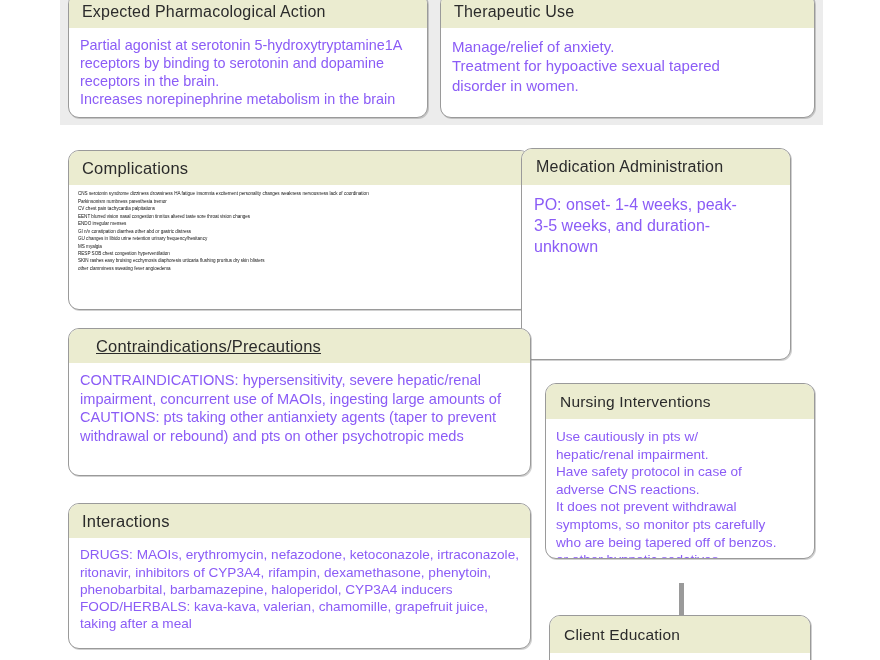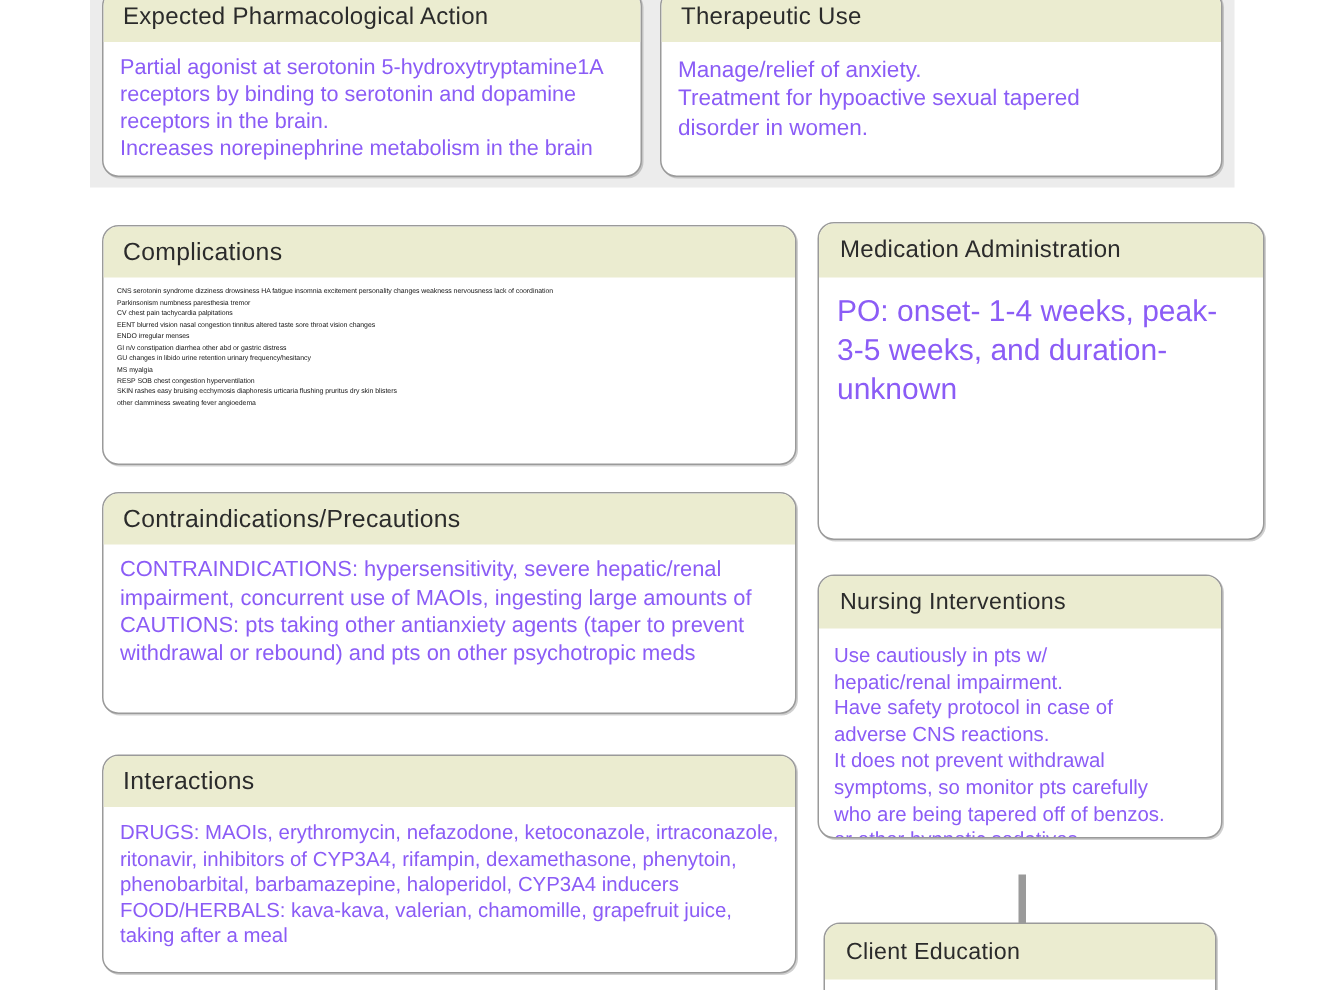--- a/index.html
+++ b/index.html
@@ -93,36 +93,36 @@
     line-height: 1.62;
     color: #121212;
     letter-spacing: -0.02px;
   }
   .tiny-list div {
     white-space: nowrap;
   }
 
   
   #card-medadmin {
-    left: 545px;
+    left: 521px;
     top: 148px;
-    width: 298px;
+    width: 270px;
     height: 212px;
   }
   #card-medadmin .card-header { font-size: 16px; padding: 9px 0 9px 14px; }
-  #card-medadmin .card-body { font-size: 20px; line-height: 1.3; padding: 10px 12px; }
+  #card-medadmin .card-body { font-size: 16px; line-height: 1.3; padding: 10px 12px; }
 
   
   #card-contra {
     left: 68px;
     top: 328px;
     width: 463px;
     height: 148px;
   }
-  #card-contra .card-header { font-size: 16.5px; padding: 8px 0 8px 13px; }
+  #card-contra .card-header { font-size: 16.5px; padding: 8px 0 8px 27px; text-decoration: underline; }
   #card-contra .card-body { font-size: 14.6px; line-height: 1.26; padding: 8px 11px; }
 
   
   #card-nursing {
     left: 545px;
     top: 383px;
     width: 270px;
     height: 176px;
   }
   #card-nursing .card-header { font-size: 15.5px; padding: 9px 0 9px 14px; }

